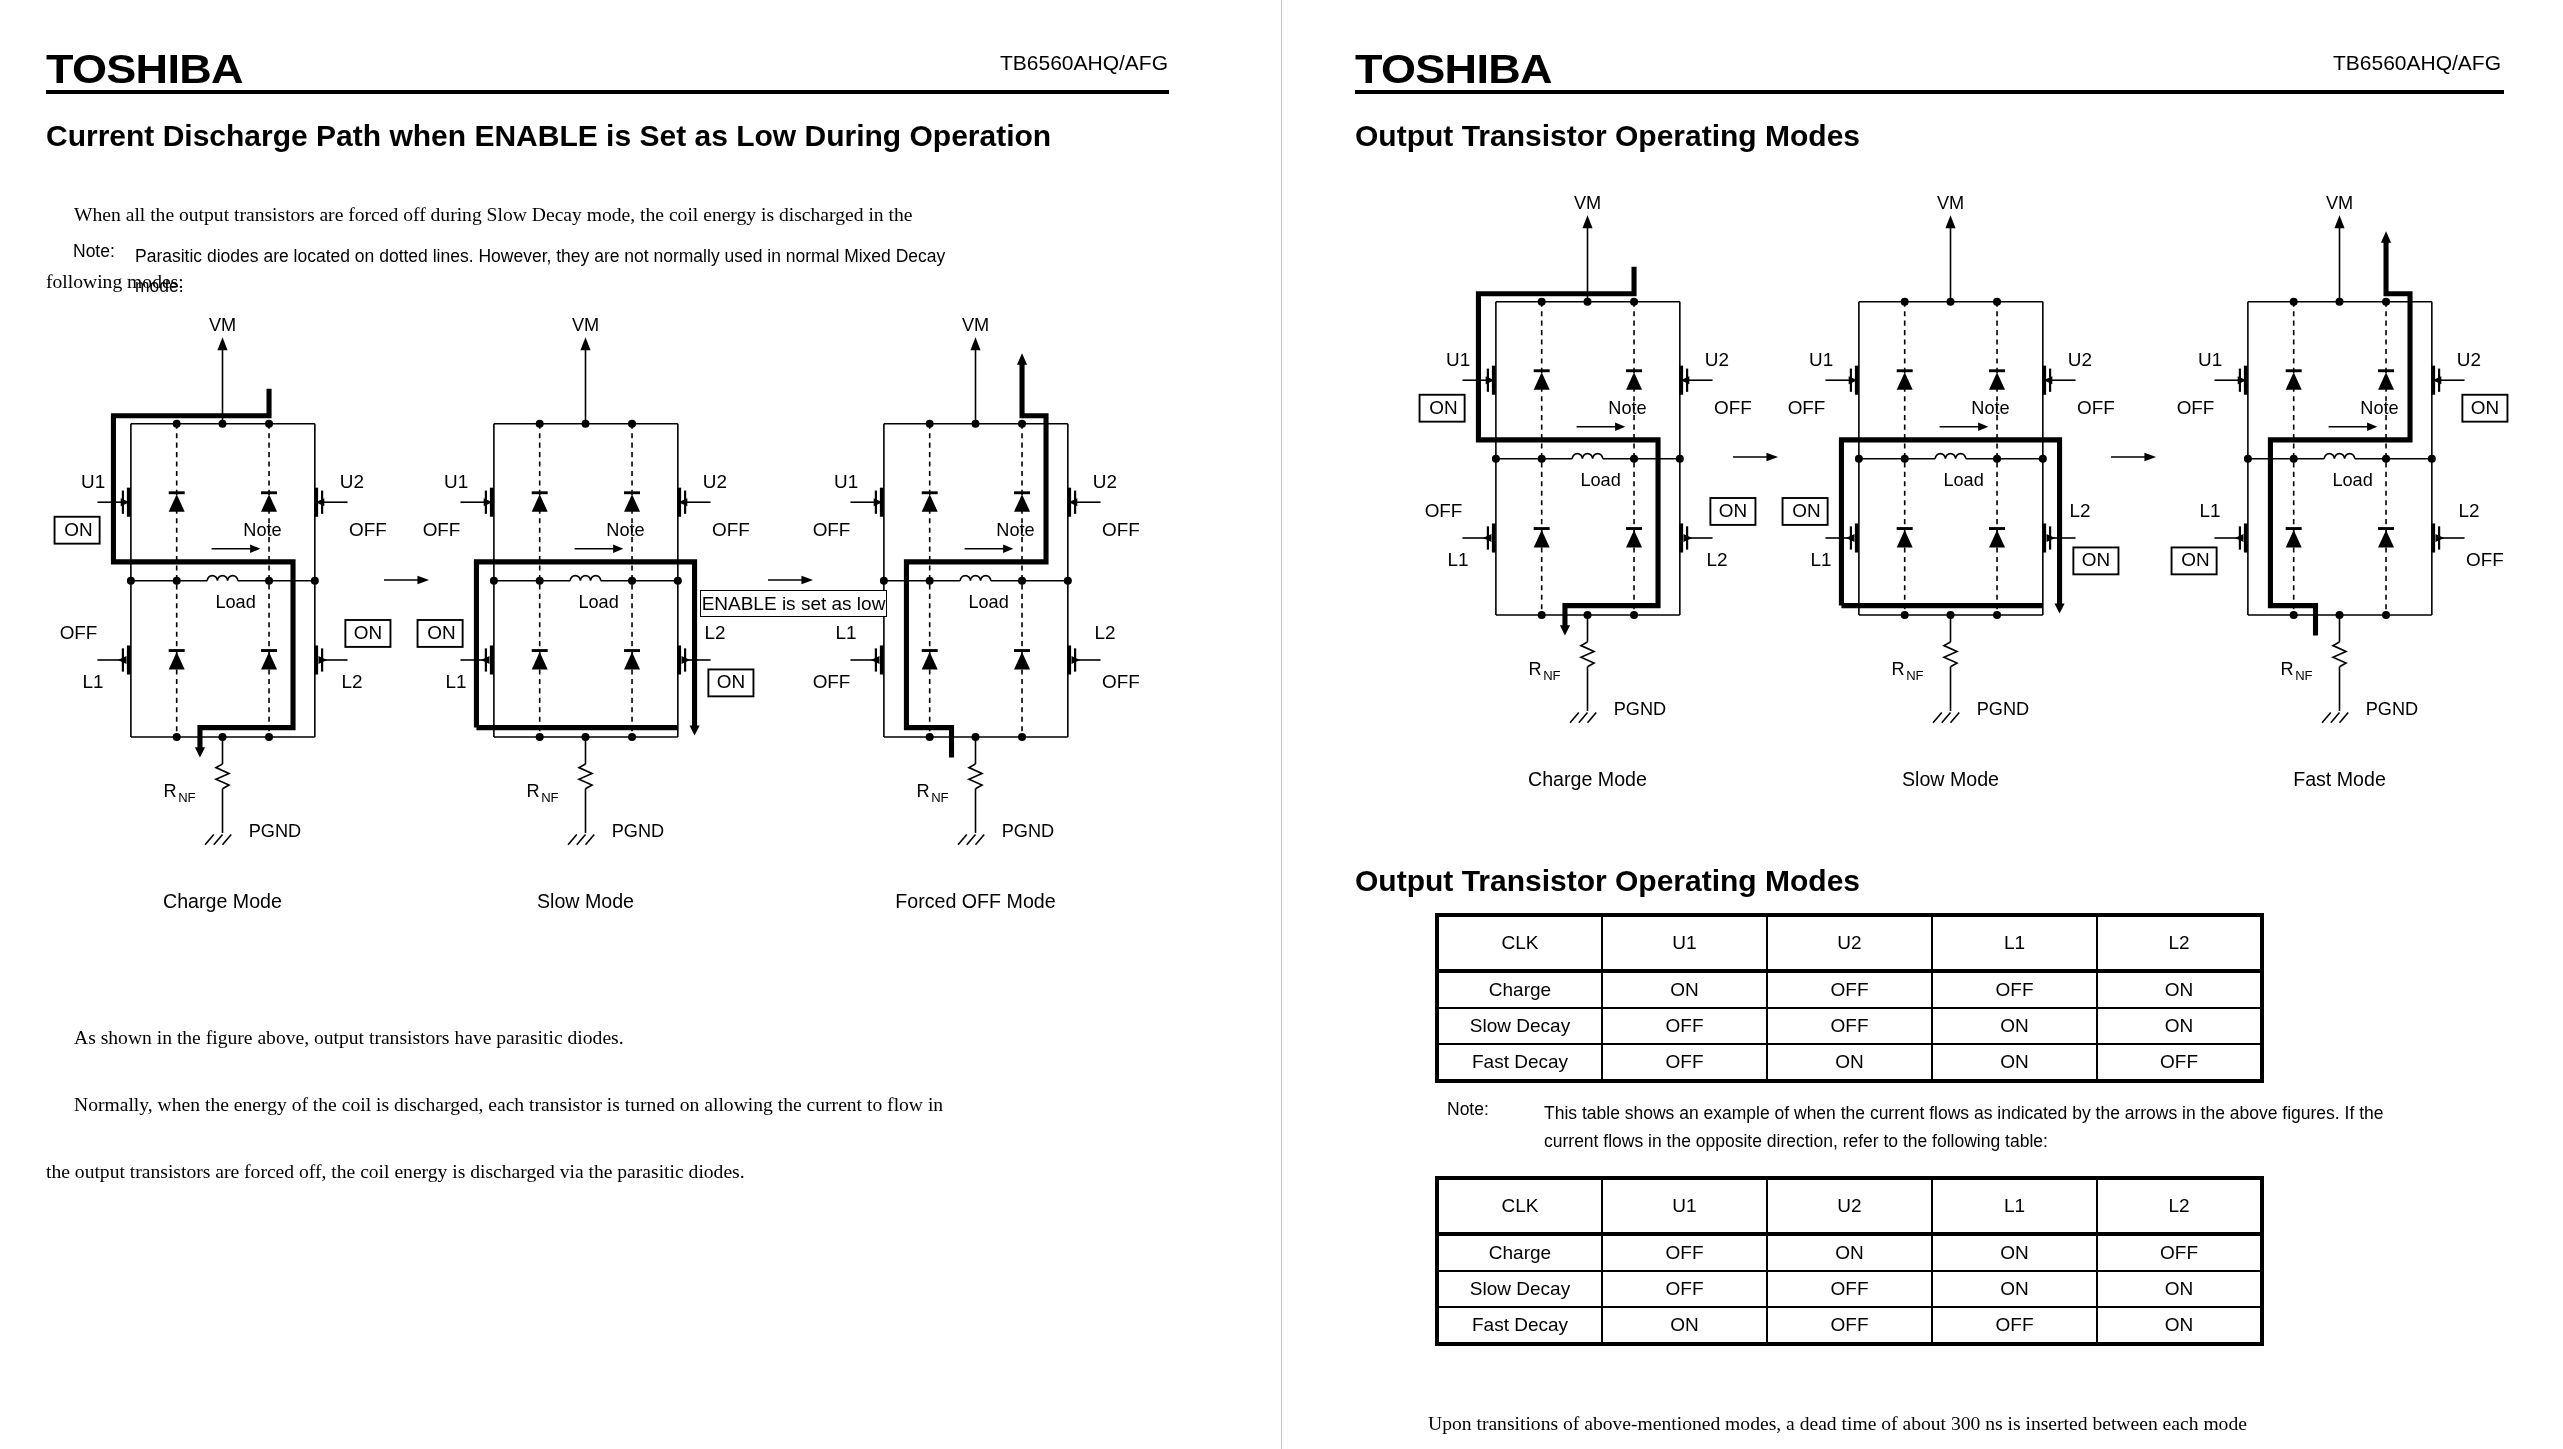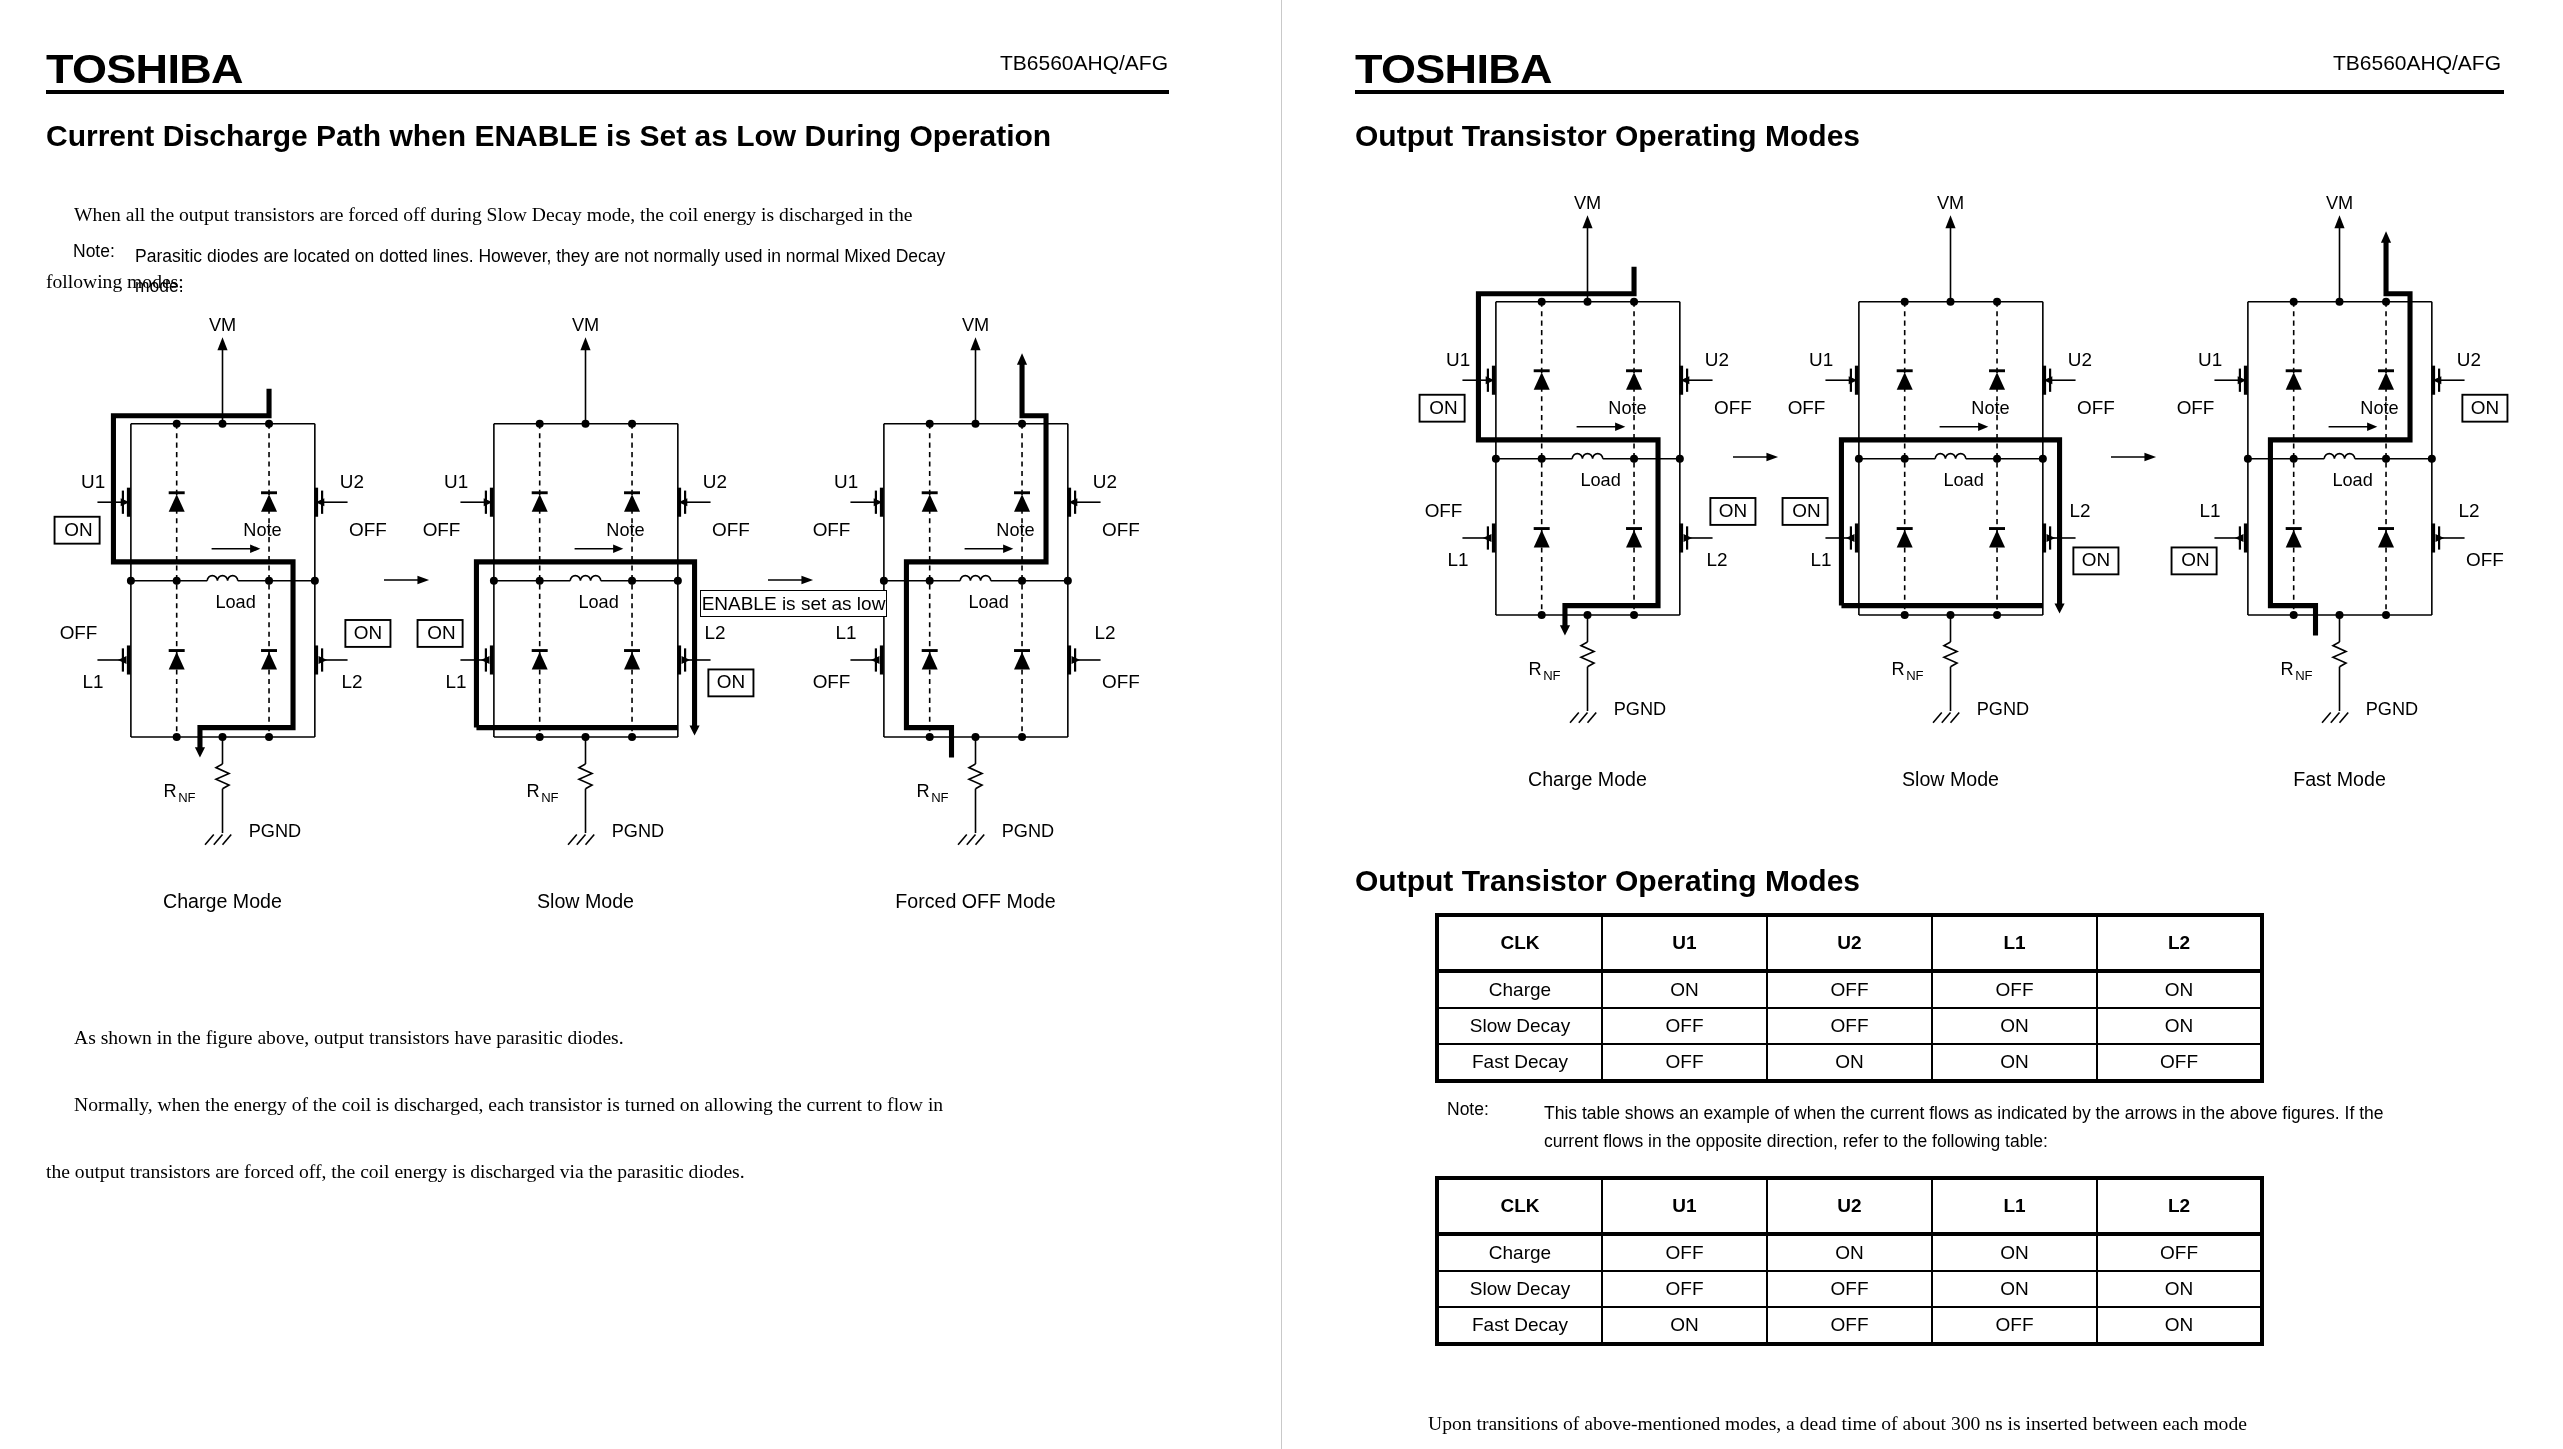--- a/index.html
+++ b/index.html
@@ -30,21 +30,21 @@
   .dls{font-size:18px;}
   .st{font-size:26px;text-anchor:middle;}
   .cap{font-size:27px;text-anchor:middle;}
   .mid{text-anchor:middle;}
   .enda{text-anchor:end;}
   .enable-box{border:1.9px solid #000;background:#fff;font-size:19px;text-align:center;
               line-height:25px;white-space:nowrap;}
   .modes-table{border-collapse:collapse;table-layout:fixed;width:829px;border:4.4px solid #000;background:#fff;}
   .modes-table th,.modes-table td{border:2.9px solid #000;font-weight:normal;text-align:center;
               font-size:19px;padding:0;}
-  .modes-table thead th{height:52px;border-bottom:4.4px solid #000;font-weight:bold;}
+  .modes-table thead th{height:52px;border-bottom:4.4px solid #000;}
   .modes-table tbody td{height:34px;}
 </style>
 </head>
 <body>
 
 <svg width="0" height="0" style="position:absolute" aria-hidden="true">
   <defs>
     <g id="hbc">
 
       <g class="w2">

